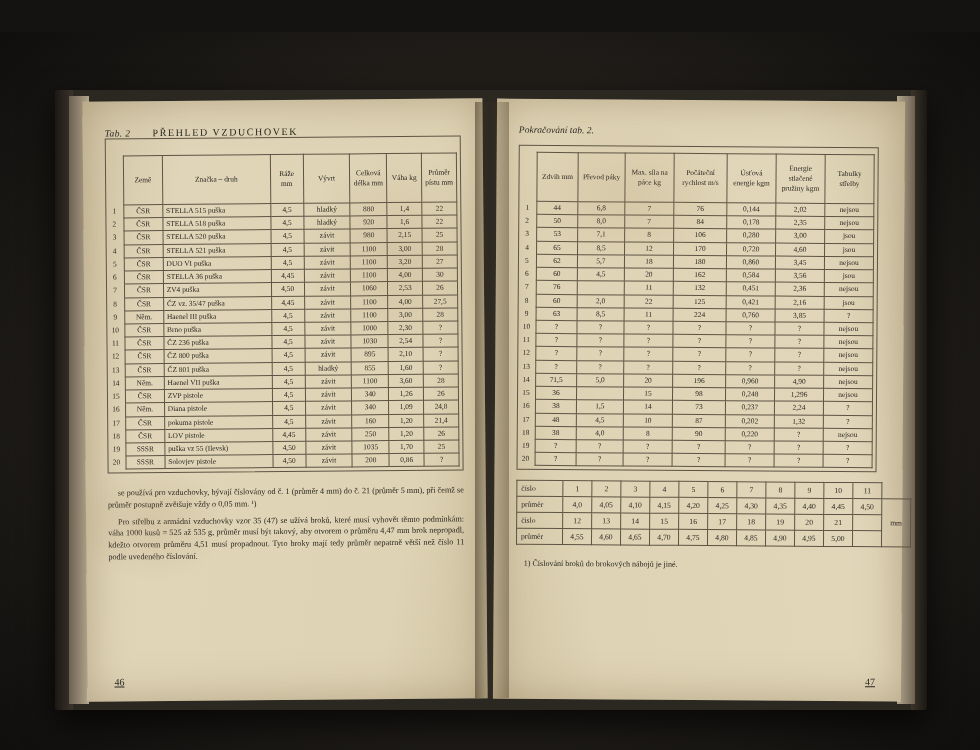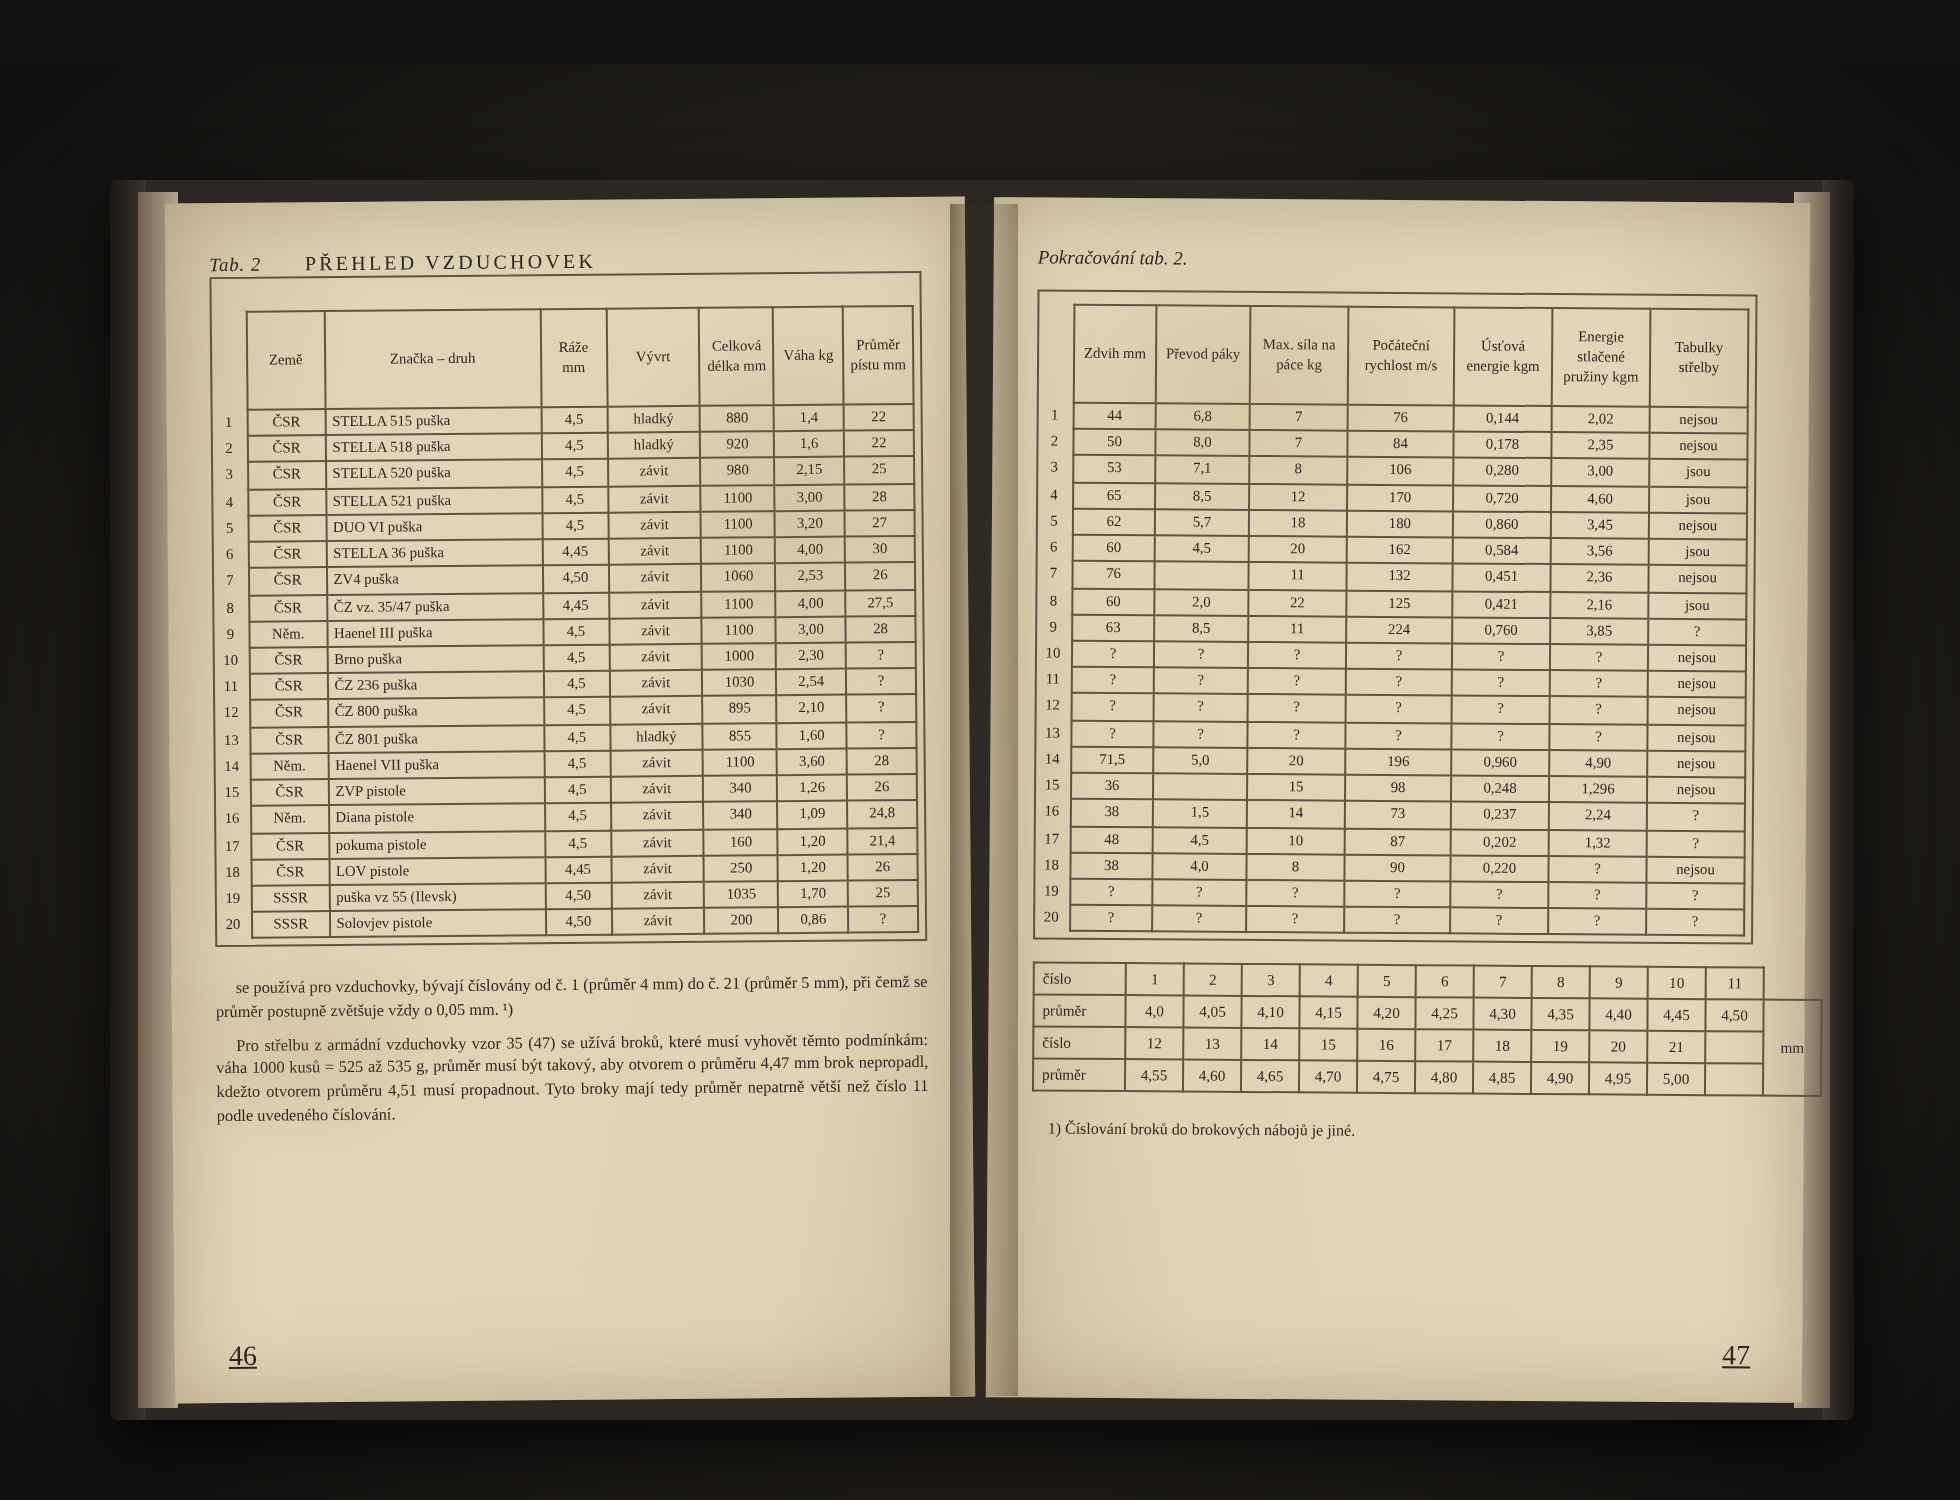--- a/index.html
+++ b/index.html
@@ -54,21 +54,21 @@
   table.main th,table.main td{border:1px solid #5d5445;padding:1px 2px;line-height:1.38;}
   table.main th{font-weight:normal;text-align:center;vertical-align:middle;height:46px;}
   .num{width:12px;text-align:center;border:none !important;padding-right:3px !important;}
   .c{text-align:center;}
   .l{text-align:left;padding-left:3px !important;}
   .tbl-wrap{border:1px solid #5d5445;padding:3px 3px 3px 0;display:inline-block;background:transparent;}
 
   .body-txt{font-size:8.2px;line-height:1.42;text-align:justify;margin-top:10px;}
   .body-txt p{margin:0 0 5px 0;text-indent:10px;}
 
-  .pgnum{position:absolute;bottom:14px;font-size:14px;text-decoration:underline;}
+  .pgnum{position:absolute;bottom:14px;font-size:10px;text-decoration:underline;}
   .pgnum.l{left:24px;}
   .pgnum.r{right:26px;}
 
   table.shot{border-collapse:collapse;font-size:7.6px;margin-top:6px;}
   table.shot td{border:1px solid #5d5445;padding:3px 3px;text-align:center;min-width:22px;}
   table.shot td.lbl{text-align:left;padding-left:4px;min-width:38px;}
   .note{font-size:8px;margin-top:14px;padding-left:8px;}
 </style>
 </head>
 <body>

